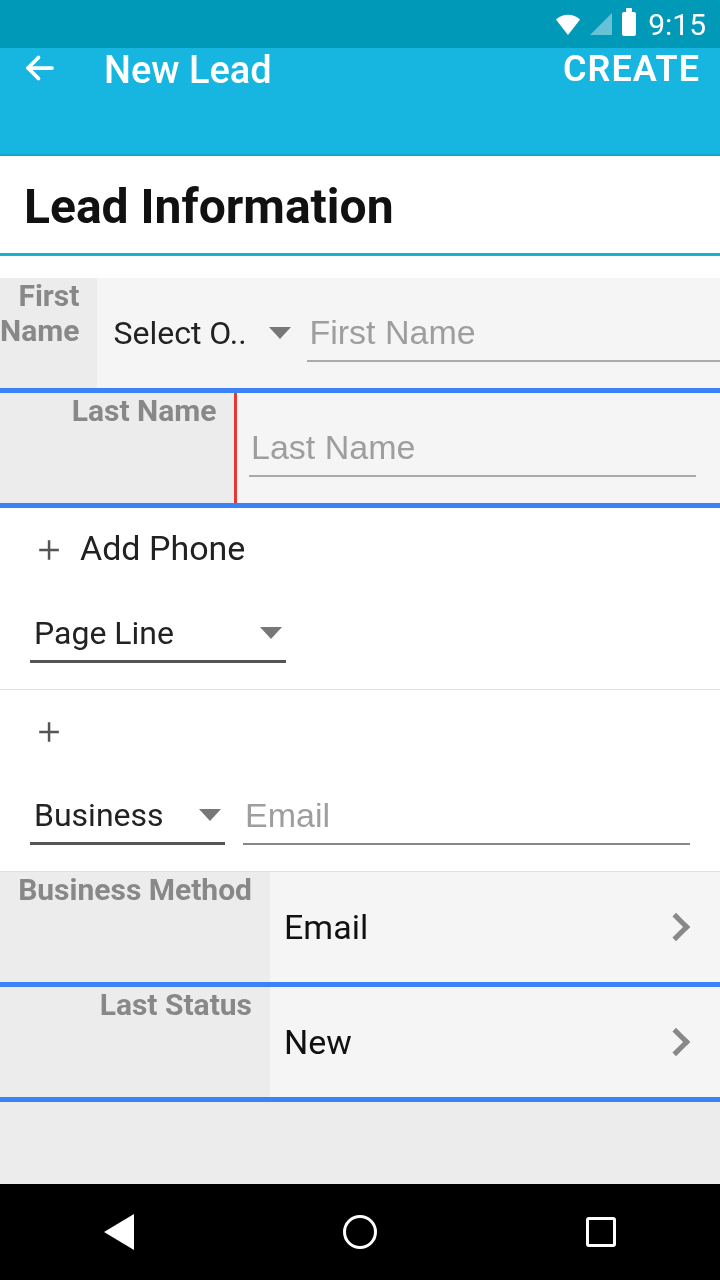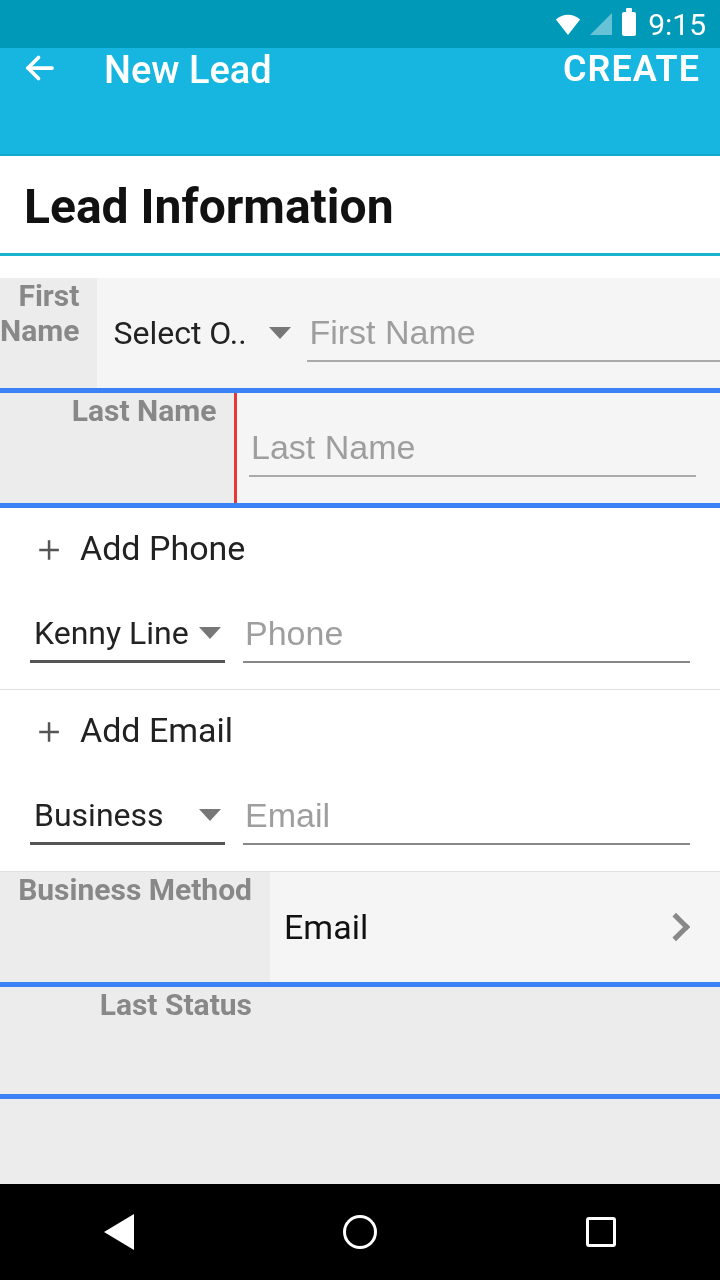--- a/index.html
+++ b/index.html
@@ -209,51 +209,53 @@
     </div>
   </div>
 
   <div class="inline-group">
     <div class="add-row">
       <span class="plus-icon">＋</span>
       <span>Add Phone</span>
     </div>
     <div class="inline-row">
       <div class="type-select">
-        <span>Kenny Line</span>
+        <span>Page Line</span>
         <span class="caret"></span>
       </div>
-      <input class="text-input" placeholder="Phone" style="">
     </div>
   </div>
 
   <div class="inline-group">
     <div class="add-row">
       <span class="plus-icon">＋</span>
-      <span>Add Email</span>
     </div>
     <div class="inline-row">
       <div class="type-select">
         <span>Business</span>
         <span class="caret"></span>
       </div>
       <input class="text-input" placeholder="Email" style="">
     </div>
   </div>
 
   <div class="row grey select-row">
     <div class="label">Business Method</div>
     <div class="value-area">
       <span class="disp-val">Email</span>
       <span class="chevron"></span>
     </div>
   </div>
 
   <div class="row grey select-row">
     <div class="label">Last Status</div>
+    <div class="value-area">
+      <span class="disp-val">New</span>
+      <span class="chevron"></span>
+    </div>
   </div>
 
   <div class="row grey select-row">
   </div>
 
   <div class="row grey select-row">
     <div class="label">Sales Rep</div>
     <div class="req-bar"></div>
     <div class="value-area">
       <span class="disp-val">Kenny Clark</span>

